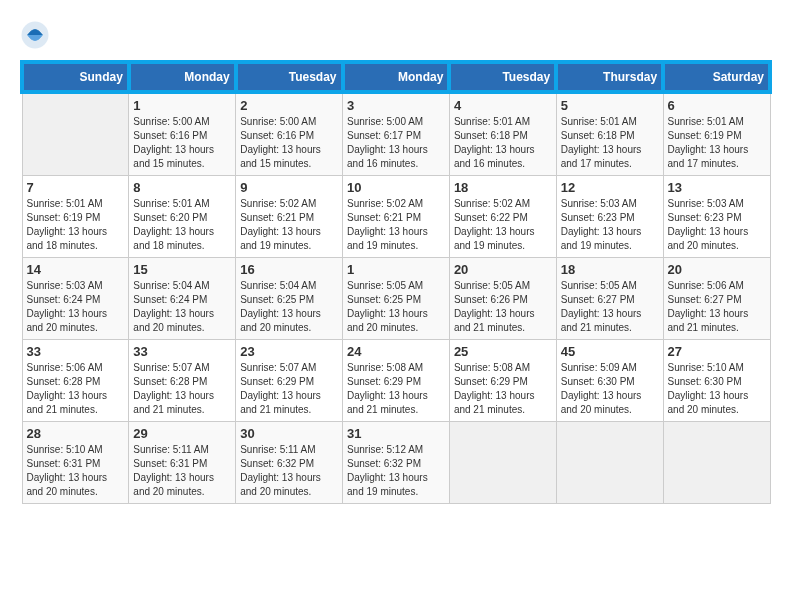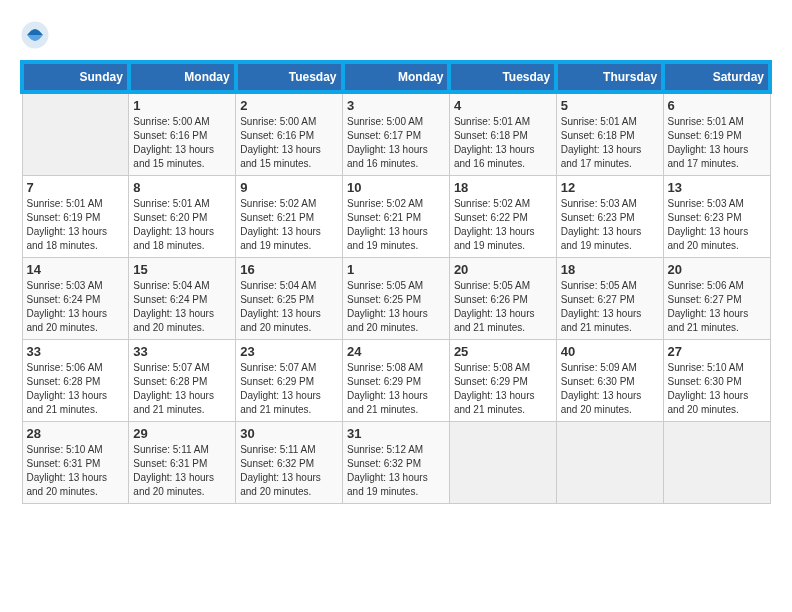--- a/index.html
+++ b/index.html
@@ -225,21 +225,21 @@
         </td>
         <td>
           <span class="day-number">24</span>
           <div class="day-info">Sunrise: 5:08 AM<br>Sunset: 6:29 PM<br>Daylight: 13 hours and 21 minutes.</div>
         </td>
         <td>
           <span class="day-number">25</span>
           <div class="day-info">Sunrise: 5:08 AM<br>Sunset: 6:29 PM<br>Daylight: 13 hours and 21 minutes.</div>
         </td>
         <td>
-          <span class="day-number">40</span>
+          <span class="day-number">45</span>
           <div class="day-info">Sunrise: 5:09 AM<br>Sunset: 6:30 PM<br>Daylight: 13 hours and 20 minutes.</div>
         </td>
         <td>
           <span class="day-number">27</span>
           <div class="day-info">Sunrise: 5:10 AM<br>Sunset: 6:30 PM<br>Daylight: 13 hours and 20 minutes.</div>
         </td>
       </tr>
       <tr>
         <td>
           <span class="day-number">28</span>

